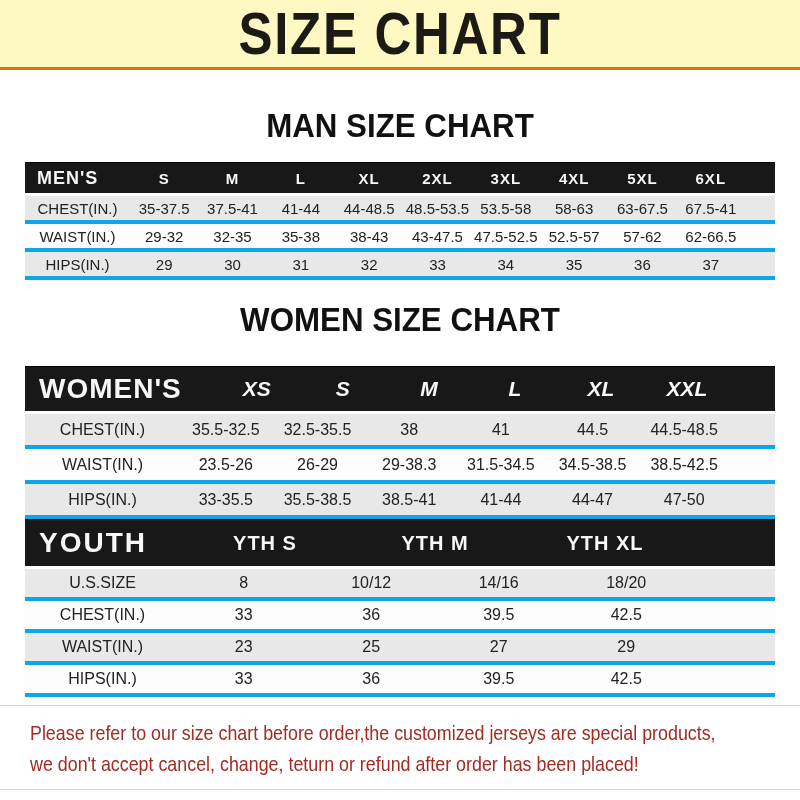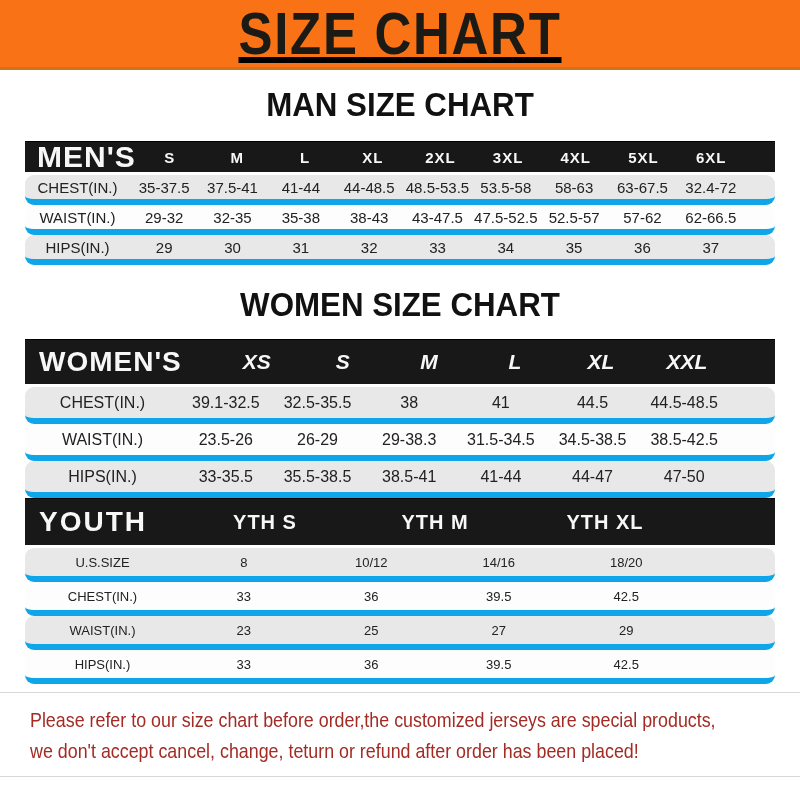--- a/index.html
+++ b/index.html
@@ -2,65 +2,65 @@
 <html><head>
 <meta charset="utf-8">
 <style>
   html,body{margin:0;padding:0;background:#ffffff;}
   .page{
     width:800px;height:800px;overflow:hidden;background:#ffffff;
     font-family:"Liberation Sans","DejaVu Sans",sans-serif;position:relative;
   }
   
   .banner{
-    height:67px;background:#f97316;border-bottom:3px solid #d0741a;
-    display:flex;align-items:center;justify-content:center;text-decoration:underline;
+    height:67px;background:#fef9c3;border-bottom:3px solid #d0741a;
+    display:flex;align-items:center;justify-content:center;
   }
   .banner-title{
     display:inline-block;font-size:60px;font-weight:800;color:#1c1a15;
     letter-spacing:2px;transform:scaleX(0.85);white-space:nowrap;line-height:1;
   }
   
   .section-heading{
     margin:0;text-align:center;font-size:34px;font-weight:800;color:#111;
     transform:scaleX(0.92);white-space:nowrap;line-height:1;
   }
-  .hwrap-0{padding-top:17px;padding-bottom:20px;}
-  .hwrap-1{padding-top:22px;padding-bottom:18px;}
+  .hwrap-0{padding-top:38px;padding-bottom:20px;}
+  .hwrap-1{padding-top:22px;padding-bottom:30px;}
   .hwrap-2{padding-top:30px;padding-bottom:20px;}
   
   .size-table{width:750px;margin:0 auto;}
   .t-head{
     display:flex;align-items:center;background:#181818;color:#f7f7f7;
     margin-bottom:3px;border-top:1px solid #000;
   }
   .t-label{flex:0 0 var(--lw);padding-left:14px;font-weight:800;white-space:nowrap;box-sizing:border-box;}
   .t-cols{flex:1;display:flex;padding-right:var(--rp);}
   .t-col{flex:1;text-align:center;font-weight:700;white-space:nowrap;}
-  .t-row{display:flex;align-items:center;border-bottom:6px solid #0ea5e9;color:#222;border-radius:9px;}
+  .t-row{display:flex;align-items:center;border-bottom:4px solid #0ea5e9;color:#222;}
   .t-row.stripe-a{background:#e8e8e8;}
   .t-row.stripe-b{background:#fdfdfd;}
   .r-label{flex:0 0 var(--lw);text-align:center;white-space:nowrap;box-sizing:border-box;}
   .t-cell{flex:1;text-align:center;white-space:nowrap;}
   
   .t0{--lw:105px;--rp:30px;}
   .t0 .t-head{height:30px;}
-  .t0 .t-label{font-size:30px;letter-spacing:1px;padding-left:12px;}
+  .t0 .t-label{font-size:18px;letter-spacing:1px;padding-left:12px;}
   .t0 .t-col{font-size:15px;letter-spacing:1px;}
   .t0 .t-row{height:24px;font-size:15px;}
   .t1{--lw:155px;--rp:45px;}
   .t1 .t-head{height:44px;gap:32px;}
   .t1 .t-label{font-size:28px;letter-spacing:1px;}
   .t1 .t-col{font-size:21px;font-style:italic;}
   .t1 .t-row{height:31px;font-size:16px;}
   .t2{--lw:155px;--rp:85px;}
   .t2 .t-head{height:46px;}
   .t2 .t-label{font-size:28px;letter-spacing:2px;}
   .t2 .t-col{font-size:20px;letter-spacing:1px;}
-  .t2 .t-row{height:28px;font-size:13px;}
+  .t2 .t-row{height:28px;font-size:16px;}
   
   .note{
     margin-top:8px;border-top:1px solid #d8d8d8;border-bottom:1px solid #d8d8d8;
     padding:11px 0 10px 30px;background:#fff;
   }
   .note p{
     margin:0;color:#a32b24;font-size:21px;line-height:31px;font-weight:500;
     transform:scaleX(0.85);transform-origin:left center;white-space:nowrap;
   }
 </style>
@@ -96,21 +96,21 @@
           <span class="r-label">CHEST(IN.)</span>
           <div class="t-cols">
             <span class="t-cell">35-37.5</span>
             <span class="t-cell">37.5-41</span>
             <span class="t-cell">41-44</span>
             <span class="t-cell">44-48.5</span>
             <span class="t-cell">48.5-53.5</span>
             <span class="t-cell">53.5-58</span>
             <span class="t-cell">58-63</span>
             <span class="t-cell">63-67.5</span>
-            <span class="t-cell">32.4-72</span>
+            <span class="t-cell">67.5-41</span>
           </div>
         </div>
         <div class="t-row stripe-b">
           <span class="r-label">WAIST(IN.)</span>
           <div class="t-cols">
             <span class="t-cell">29-32</span>
             <span class="t-cell">32-35</span>
             <span class="t-cell">35-38</span>
             <span class="t-cell">38-43</span>
             <span class="t-cell">43-47.5</span>
@@ -149,21 +149,21 @@
             <span class="t-col">S</span>
             <span class="t-col">M</span>
             <span class="t-col">L</span>
             <span class="t-col">XL</span>
             <span class="t-col">XXL</span>
           </div>
         </div>
         <div class="t-row stripe-a">
           <span class="r-label">CHEST(IN.)</span>
           <div class="t-cols">
-            <span class="t-cell">39.1-32.5</span>
+            <span class="t-cell">35.5-32.5</span>
             <span class="t-cell">32.5-35.5</span>
             <span class="t-cell">38</span>
             <span class="t-cell">41</span>
             <span class="t-cell">44.5</span>
             <span class="t-cell">44.5-48.5</span>
           </div>
         </div>
         <div class="t-row stripe-b">
           <span class="r-label">WAIST(IN.)</span>
           <div class="t-cols">

